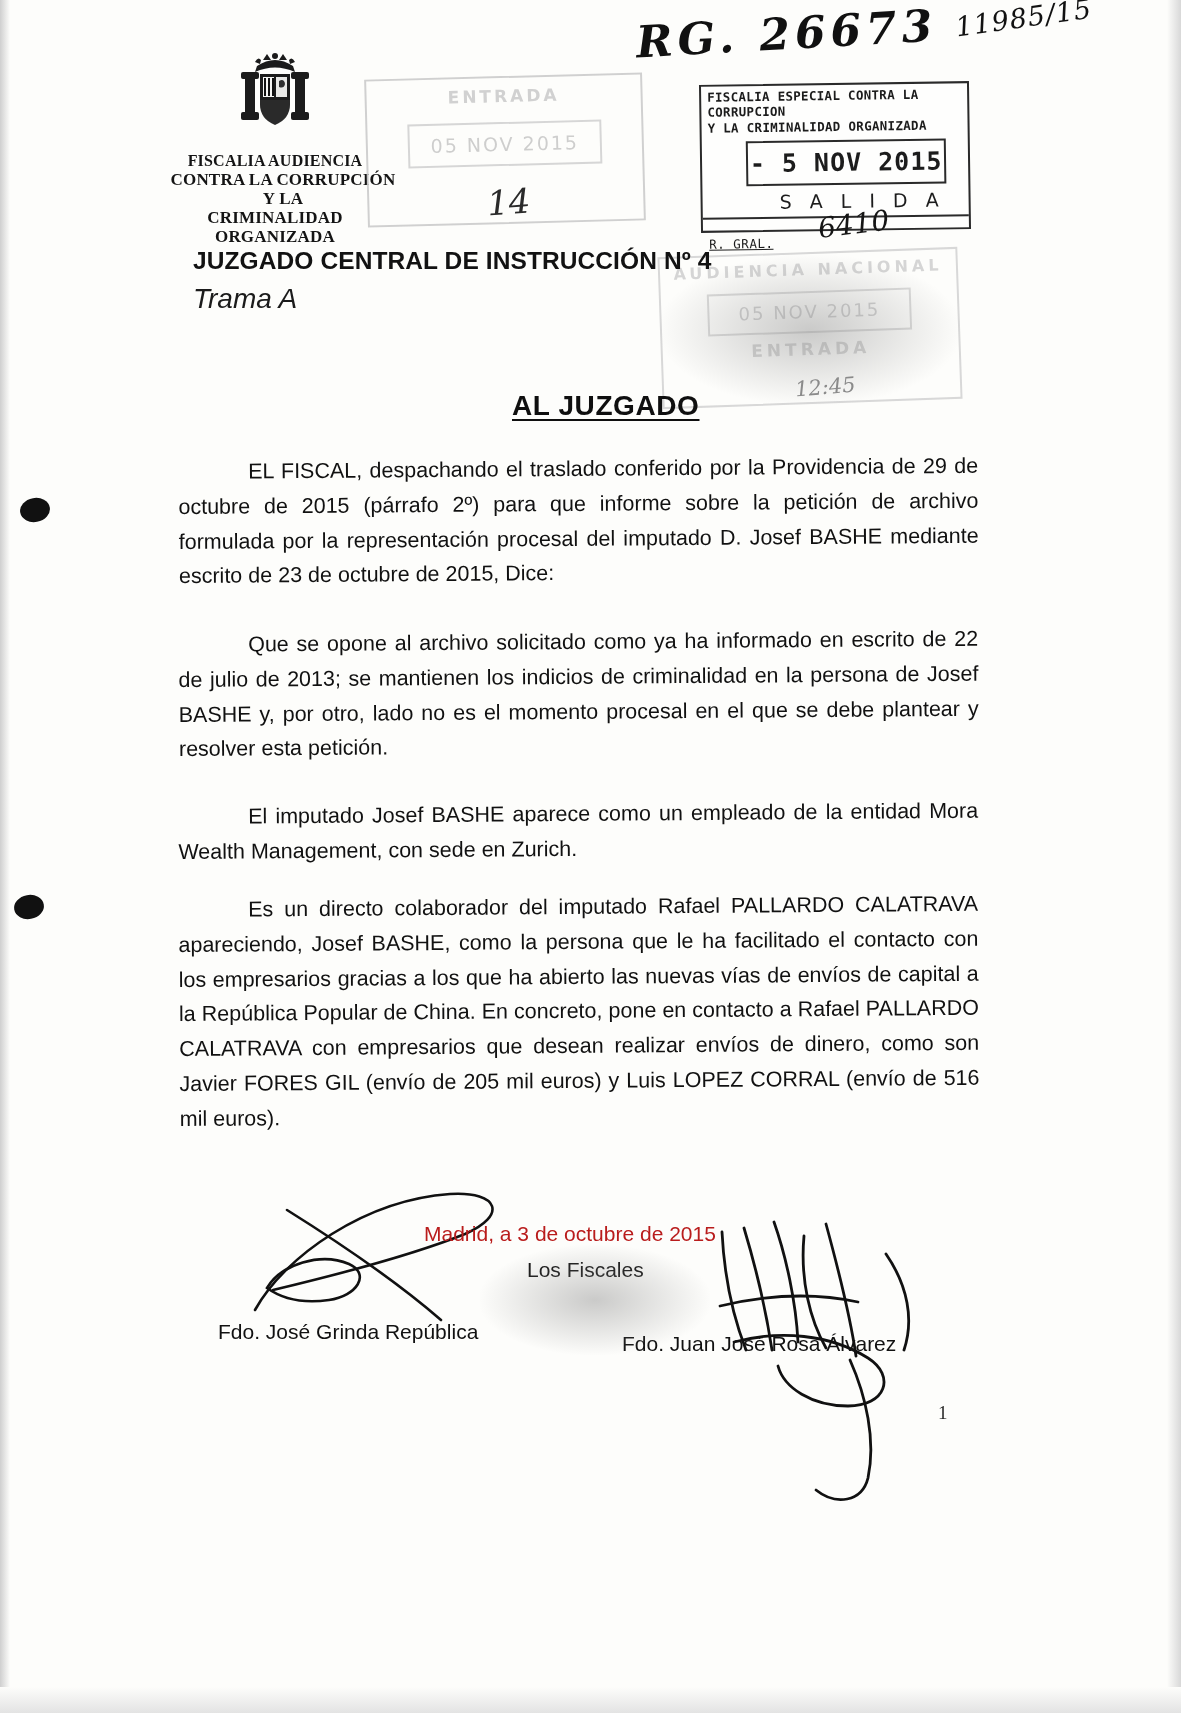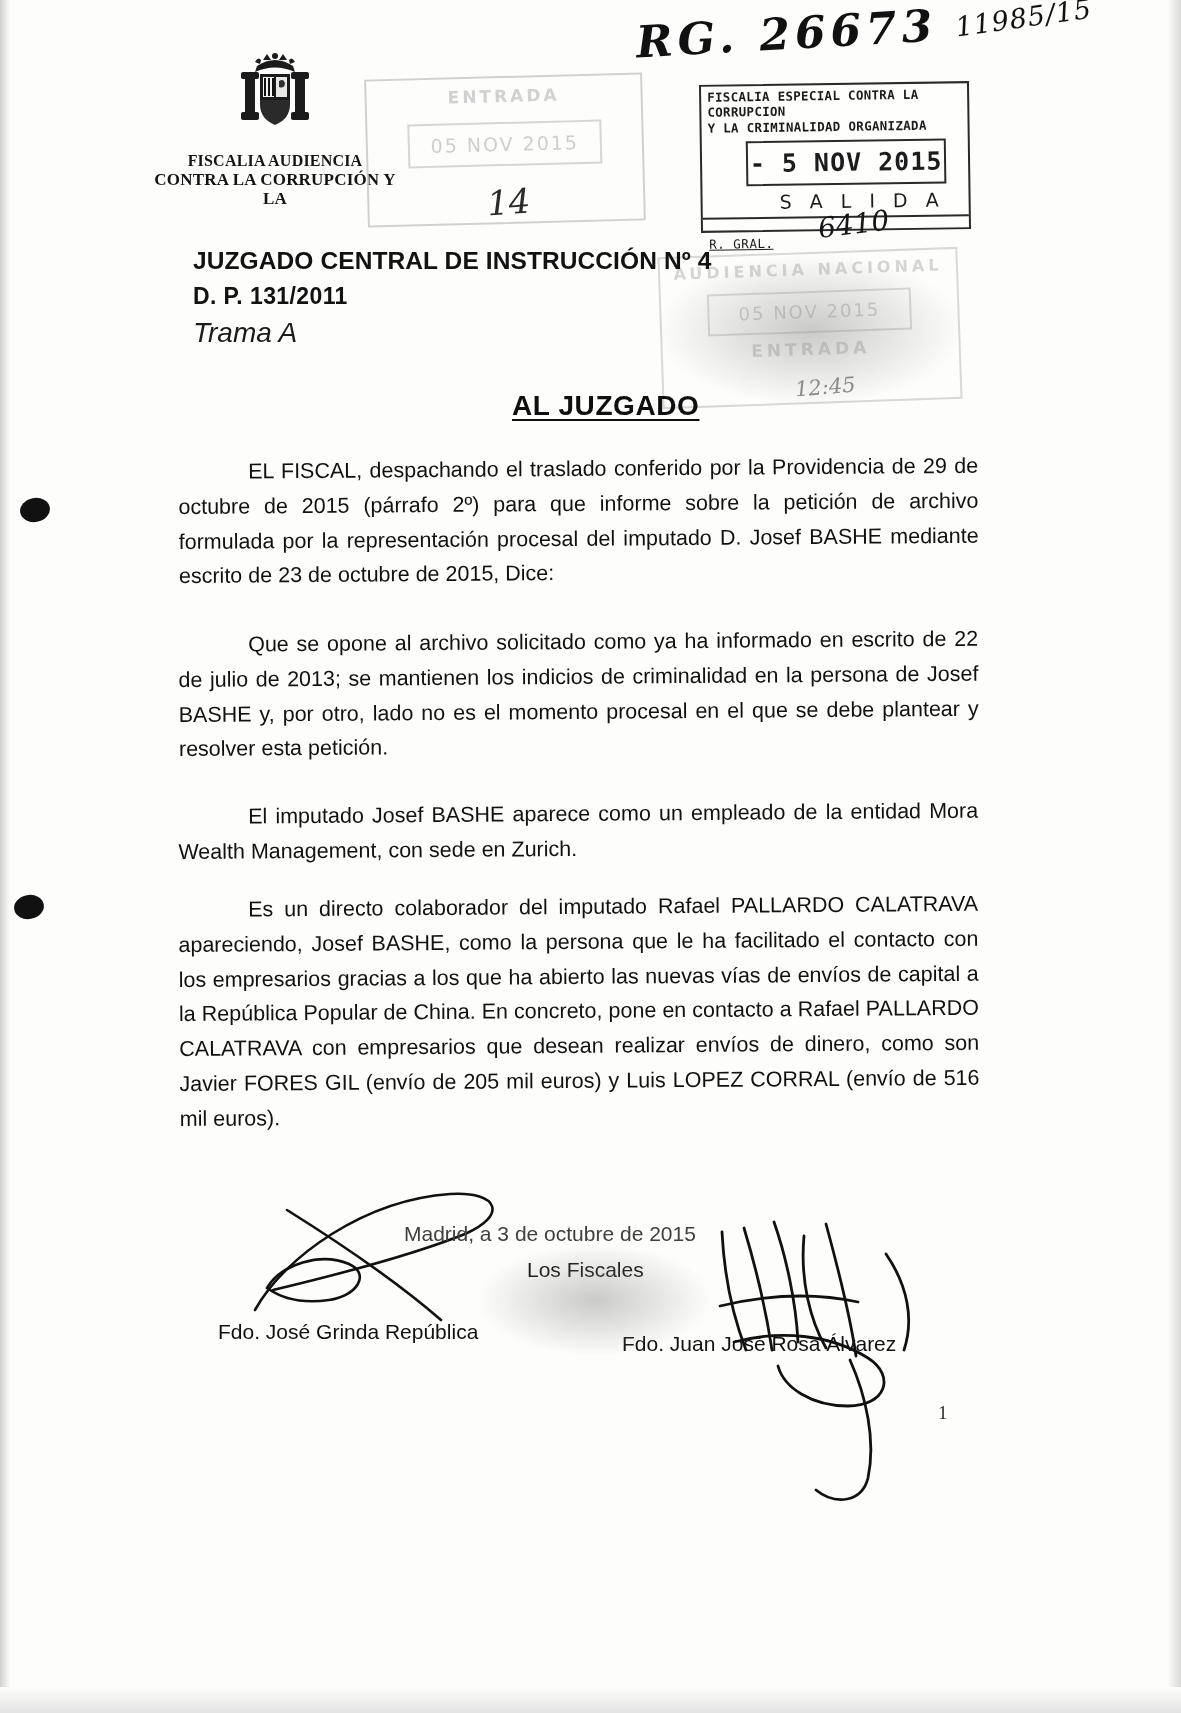--- a/index.html
+++ b/index.html
@@ -67,21 +67,21 @@
   }
   .letterhead-text {
     font-family: "Liberation Serif", serif;
     font-weight: bold;
     font-size: 15.5px;
     line-height: 1.12;
     letter-spacing: 0.2px;
     color: #141414;
   }
   .letterhead-text .l1 { font-size: 16px; }
-  .letterhead-text .l2 { font-size: 17px; }
+  .letterhead-text .l2 { font-size: 17px; margin-left: 16px; }
   .letterhead-text .l3 { font-size: 17px; }
 
   
   .ghost-stamp {
     position: absolute;
     border: 2px solid #c9c9c9;
     color: #c2c2c2;
     font-family: "DejaVu Sans", sans-serif;
     box-sizing: border-box;
     opacity: .85;
@@ -252,23 +252,23 @@
     width: 30px; height: 24px;
     background: #111;
     border-radius: 50%;
   }
   #punch-1 { left: 20px; top: 498px; transform: rotate(-10deg); }
   #punch-2 { left: 14px; top: 895px; transform: rotate(-10deg); }
 
   
   #sign-place {
     position: absolute;
-    left: 404px; top: 1222px;
+    left: 424px; top: 1222px;
     font-size: 21px;
-    color: #404040;
+    color: #b91c1c;
   }
   #sign-role {
     position: absolute;
     left: 527px; top: 1258px;
     font-size: 21px;
     color: #111;
   }
   #sign-left-name {
     position: absolute;
     left: 218px; top: 1320px;
@@ -343,20 +343,21 @@
         <g fill="#111">
           <rect x="45" y="30" width="2" height="18"></rect>
           <rect x="49" y="30" width="2" height="18"></rect>
           <rect x="53" y="30" width="2" height="18"></rect>
         </g>
       </g>
     </svg>
     <div class="letterhead-text">
       <div class="l1">FISCALIA AUDIENCIA</div>
       <div class="l2">CONTRA LA CORRUPCIÓN Y LA</div>
+      <div class="l3">CRIMINALIDAD ORGANIZADA</div>
     </div>
   </div>
 
   <div class="ghost-stamp" id="ghost-stamp-1">
     <div class="gs-line">ENTRADA</div>
     <div class="gs-inner">05 NOV 2015</div>
   </div>
   <div id="ghost-handwritten-14">14</div>
 
   <div class="ghost-stamp" id="ghost-stamp-2">
@@ -374,21 +375,20 @@
     <div class="st-date-box">- 5 NOV 2015</div>
     <div class="st-salida">S A L I D A</div>
     <div class="st-rgral-row">
       <div class="st-rgral">R. GRAL.</div>
       <div class="st-rgral-val">6410</div>
     </div>
   </div>
 
   <div class="doc-head">
     <div class="court">JUZGADO CENTRAL DE INSTRUCCIÓN Nº 4</div>
-    <div class="case">D. P.  131/2011</div>
     <div class="trama">Trama A</div>
   </div>
 
   <div id="al-juzgado">AL JUZGADO</div>
 
   <div class="body-text" id="para-1">
     <p>EL FISCAL, despachando el traslado conferido por la Providencia de 29 de octubre de 2015 (párrafo 2º) para que informe sobre la petición de archivo formulada por la representación procesal del imputado D. Josef BASHE mediante escrito de 23 de octubre de 2015, Dice:</p>
   </div>
   <div class="body-text" id="para-2">
     <p>Que se opone al archivo solicitado como ya ha informado en escrito de 22 de julio de 2013; se mantienen los indicios de criminalidad en la persona de Josef BASHE y, por otro, lado no es el momento procesal en el que se debe plantear y resolver esta petición.</p>

